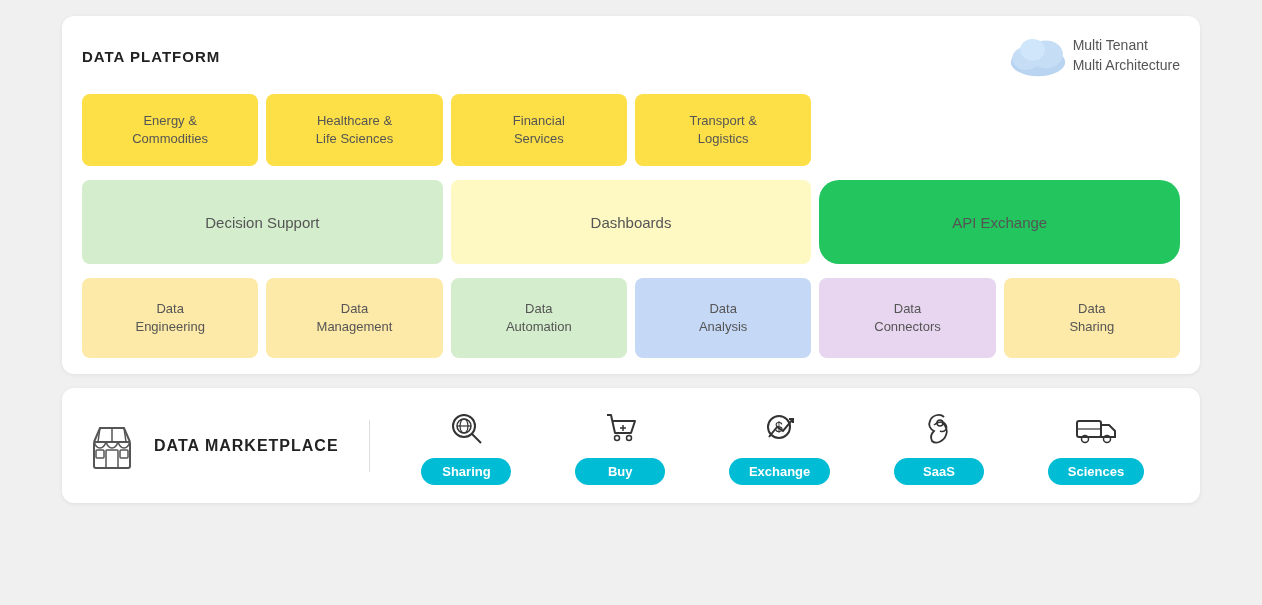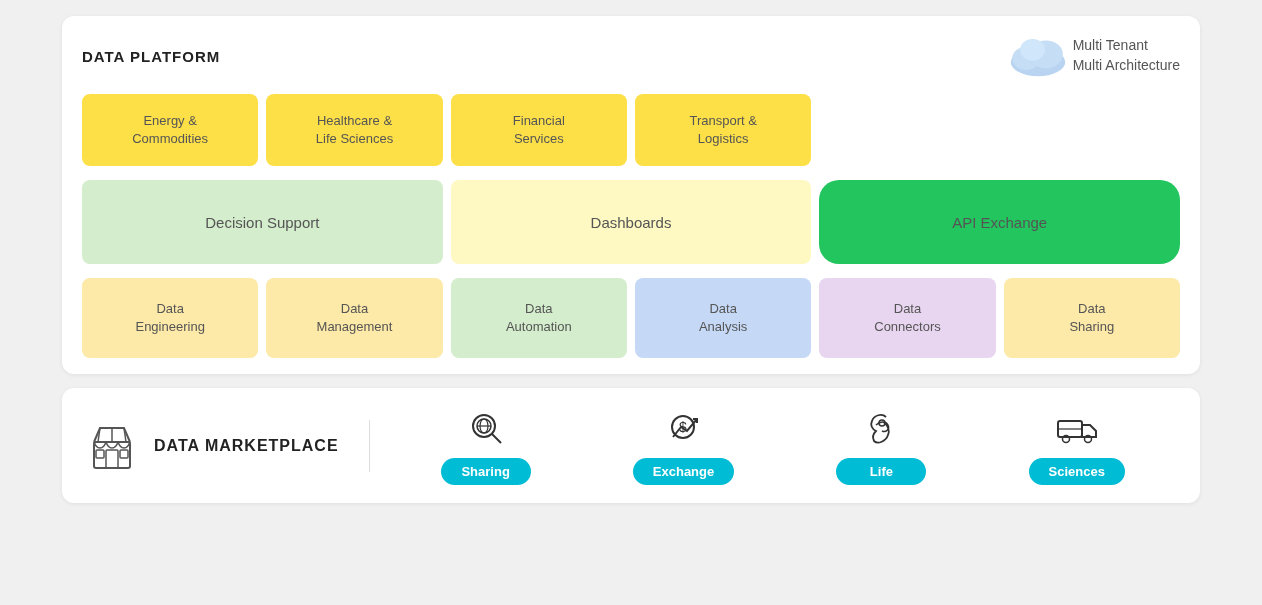--- a/index.html
+++ b/index.html
@@ -248,20 +248,32 @@
             <circle cx="17" cy="17" r="11" stroke="#333" stroke-width="2" fill="none"></circle>
             <line x1="25" y1="25" x2="34" y2="34" stroke="#333" stroke-width="2"></line>
             <circle cx="17" cy="17" r="7" stroke="#333" stroke-width="1.5" fill="none"></circle>
             <ellipse cx="17" cy="17" rx="4" ry="7" stroke="#333" stroke-width="1.2" fill="none"></ellipse>
             <line x1="10" y1="17" x2="24" y2="17" stroke="#333" stroke-width="1.2"></line>
           </svg>
         </div>
         <button class="market-btn">Sharing</button>
       </div>
 
+      <div class="marketplace-item">
+        <div class="market-icon">
+          <svg width="38" height="38" viewBox="0 0 38 38" fill="none" xmlns="http://www.w3.org/2000/svg">
+            <path d="M6 6 H10 L14 24 H30 L34 12 H12" stroke="#333" stroke-width="2" fill="none" stroke-linejoin="round"></path>
+            <circle cx="16" cy="29" r="2.5" stroke="#333" stroke-width="1.5" fill="none"></circle>
+            <circle cx="28" cy="29" r="2.5" stroke="#333" stroke-width="1.5" fill="none"></circle>
+            <line x1="22" y1="16" x2="22" y2="22" stroke="#333" stroke-width="1.5"></line>
+            <line x1="19" y1="19" x2="25" y2="19" stroke="#333" stroke-width="1.5"></line>
+          </svg>
+        </div>
+        <button class="market-btn">Buy</button>
+      </div>
 
       <div class="marketplace-item">
         <div class="market-icon">
           <svg width="38" height="38" viewBox="0 0 38 38" fill="none" xmlns="http://www.w3.org/2000/svg">
             <circle cx="18" cy="18" r="11" stroke="#333" stroke-width="2" fill="none"></circle>
             <text x="14" y="23" font-size="14" fill="#333" font-family="Arial">$</text>
             <polyline points="8,28 16,18 22,22 32,10" stroke="#333" stroke-width="2" fill="none"></polyline>
             <polyline points="28,10 32,10 32,14" stroke="#333" stroke-width="2" fill="none"></polyline>
           </svg>
         </div>
@@ -269,21 +281,21 @@
       </div>
 
       <div class="marketplace-item">
         <div class="market-icon">
           <svg width="38" height="38" viewBox="0 0 38 38" fill="none" xmlns="http://www.w3.org/2000/svg">
             <path d="M24 8 C20 4 12 6 10 12 C8 16 10 20 14 22 C12 24 10 28 12 32 C16 36 24 32 26 26 C28 22 26 16 22 14" stroke="#333" stroke-width="1.8" fill="none"></path>
             <path d="M14 16 C18 12 24 12 26 16 C28 20 24 24 20 22" stroke="#333" stroke-width="1.5" fill="none"></path>
             <circle cx="20" cy="14" r="3" stroke="#333" stroke-width="1.5" fill="none"></circle>
           </svg>
         </div>
-        <button class="market-btn">Life</button>
+        <button class="market-btn">SaaS</button>
       </div>
 
       <div class="marketplace-item">
         <div class="market-icon">
           <svg width="42" height="38" viewBox="0 0 42 38" fill="none" xmlns="http://www.w3.org/2000/svg">
             <rect x="2" y="12" width="24" height="16" rx="2" stroke="#333" stroke-width="2" fill="none"></rect>
             <path d="M26 16 L34 16 L40 22 L40 28 L26 28 Z" stroke="#333" stroke-width="2" fill="none"></path>
             <circle cx="10" cy="30" r="3.5" stroke="#333" stroke-width="1.5" fill="none"></circle>
             <circle cx="32" cy="30" r="3.5" stroke="#333" stroke-width="1.5" fill="none"></circle>
             <line x1="2" y1="20" x2="26" y2="20" stroke="#333" stroke-width="1.2"></line>

